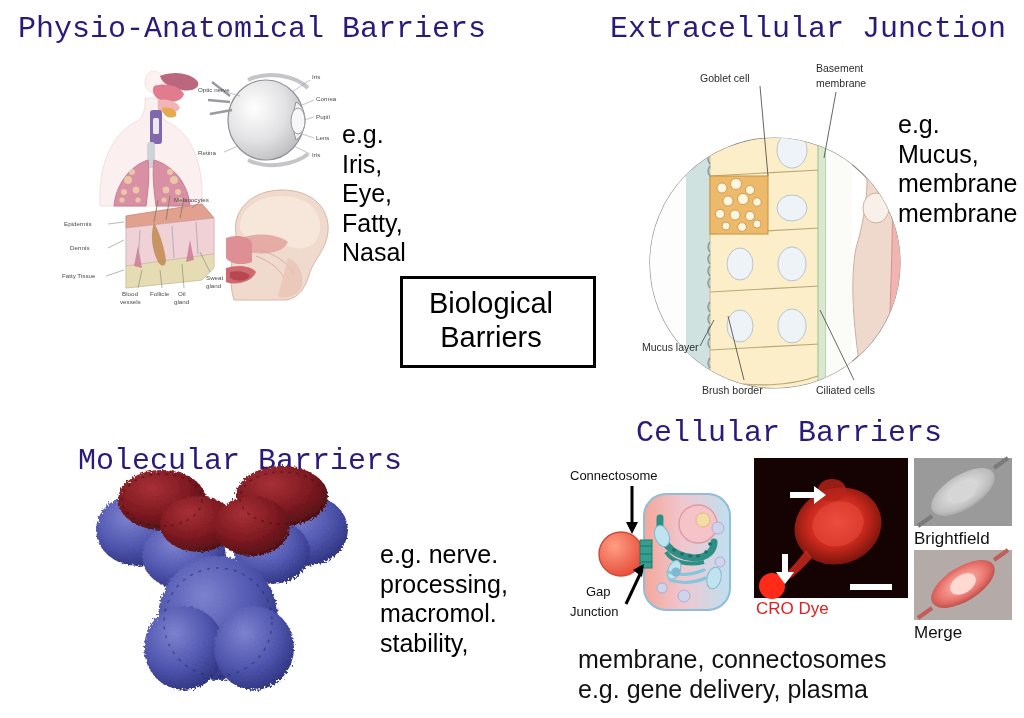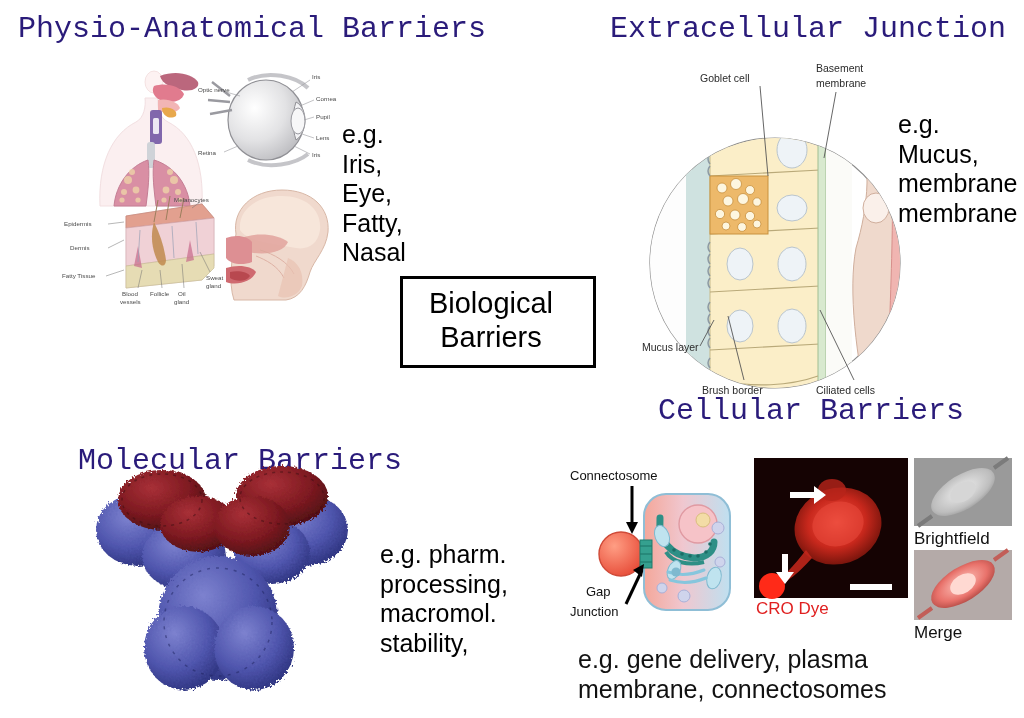--- a/index.html
+++ b/index.html
@@ -280,27 +280,27 @@
    </g>
    <g opacity="0.5">
      <ellipse cx="96" cy="48" rx="40" ry="26" fill="none" stroke="#3d0d12" stroke-width="1.5" stroke-dasharray="3 5"></ellipse>
      <ellipse cx="216" cy="46" rx="42" ry="26" fill="none" stroke="#3d0d12" stroke-width="1.5" stroke-dasharray="3 5"></ellipse>
      <ellipse cx="152" cy="170" rx="54" ry="54" fill="none" stroke="#1f2460" stroke-width="1.5" stroke-dasharray="3 6"></ellipse>
    </g>
  </svg>
 </div>
 
 <div class="abs eg" style="left:380px;top:540px;">
-  <div>e.g. pharm.</div>
+  <div>e.g. nerve.</div>
   <div>processing,</div>
   <div>macromol.</div>
   <div>stability,</div>
 </div>
 
-<div class="abs heading" style="left:636px;top:396px;margin-left:22px;">Cellular Barriers</div>
+<div class="abs heading" style="left:636px;top:418px;">Cellular Barriers</div>
 
 <div class="abs" style="left:548px;top:466px;width:200px;height:152px;">
  <svg width="200" height="152" viewBox="0 0 200 152">
    <defs>
      <linearGradient id="cellg" x1="0" y1="0" x2="1" y2="0">
        <stop offset="0%" stop-color="#f4a79a"></stop>
           <stop offset="45%" stop-color="#f0c7cf"></stop>
           <stop offset="100%" stop-color="#bfe0f0"></stop>
      </linearGradient>
      <radialGradient id="vesg" cx="35%" cy="32%" r="70%">
@@ -392,15 +392,15 @@
    <ellipse cx="209" cy="126" rx="36" ry="17" fill="url(#mergeg)" transform="rotate(-32 209 126)"></ellipse>
    <ellipse cx="209" cy="126" rx="14" ry="9" fill="#ffd9d2" transform="rotate(-32 209 126)"></ellipse>
    <path d="M178 150 l-14 10 M240 102 l14 -10" stroke="#c25e58" stroke-width="4" fill="none"></path>
    <text class="lbl-red" x="2" y="156">CRO Dye</text>
    <text class="lbl-img" x="160" y="86">Brightfield</text>
    <text class="lbl-img" x="160" y="180">Merge</text>
  </svg>
 </div>
 
 <div class="abs eg-wide" style="left:578px;top:644px;">
+  <div>membrane, connectosomes</div>
   <div>e.g. gene delivery, plasma</div>
-  <div>membrane, connectosomes</div>
 </div>
 
 </body></html>

